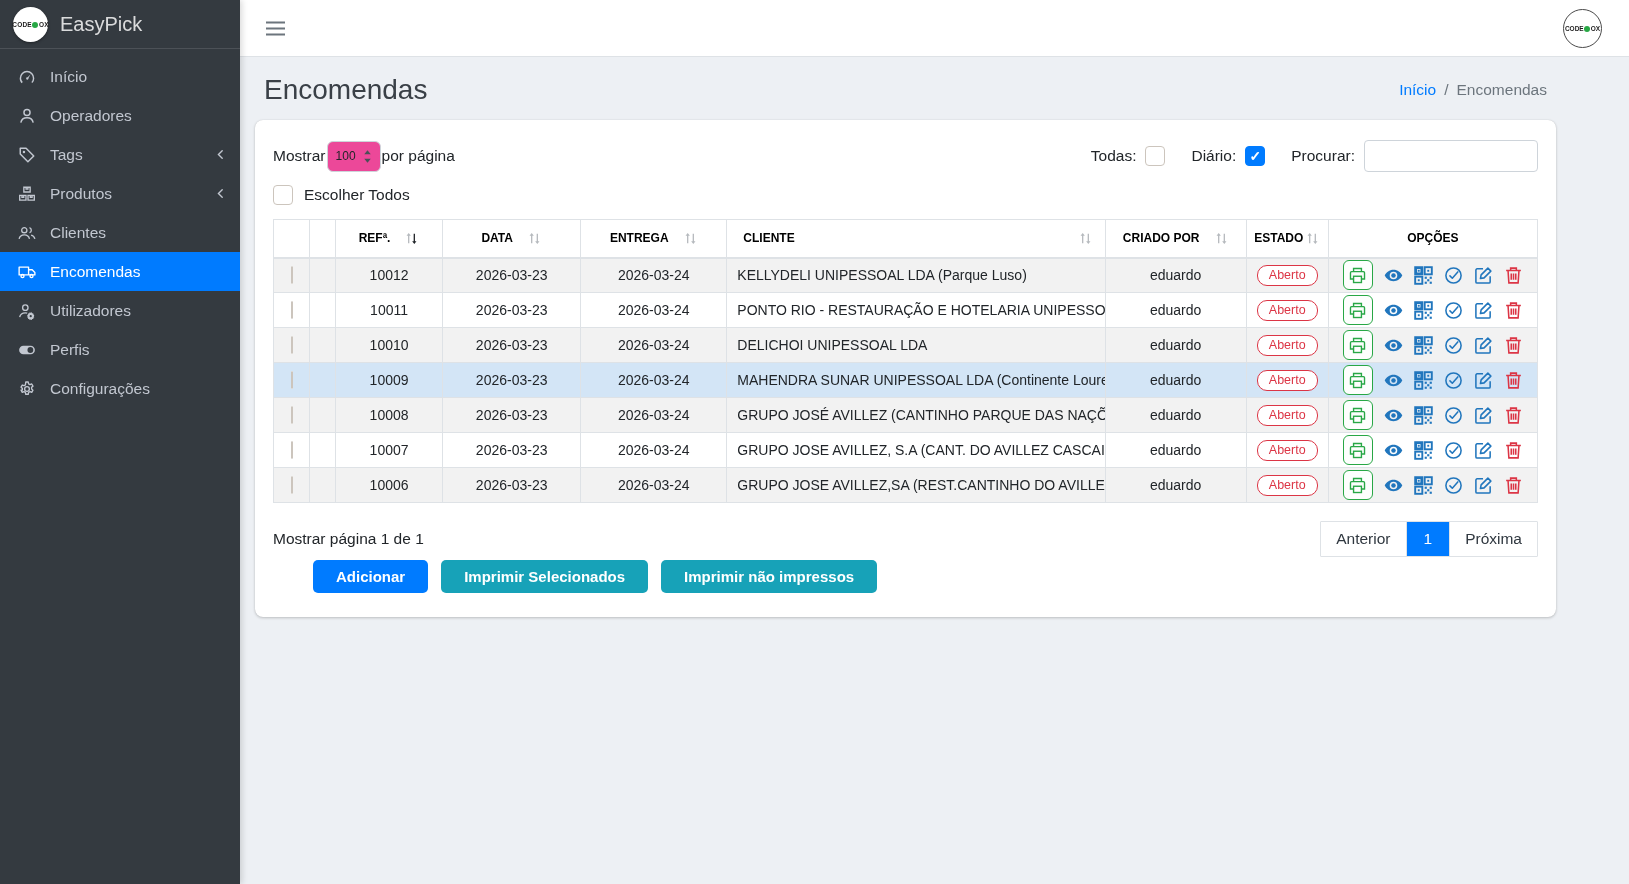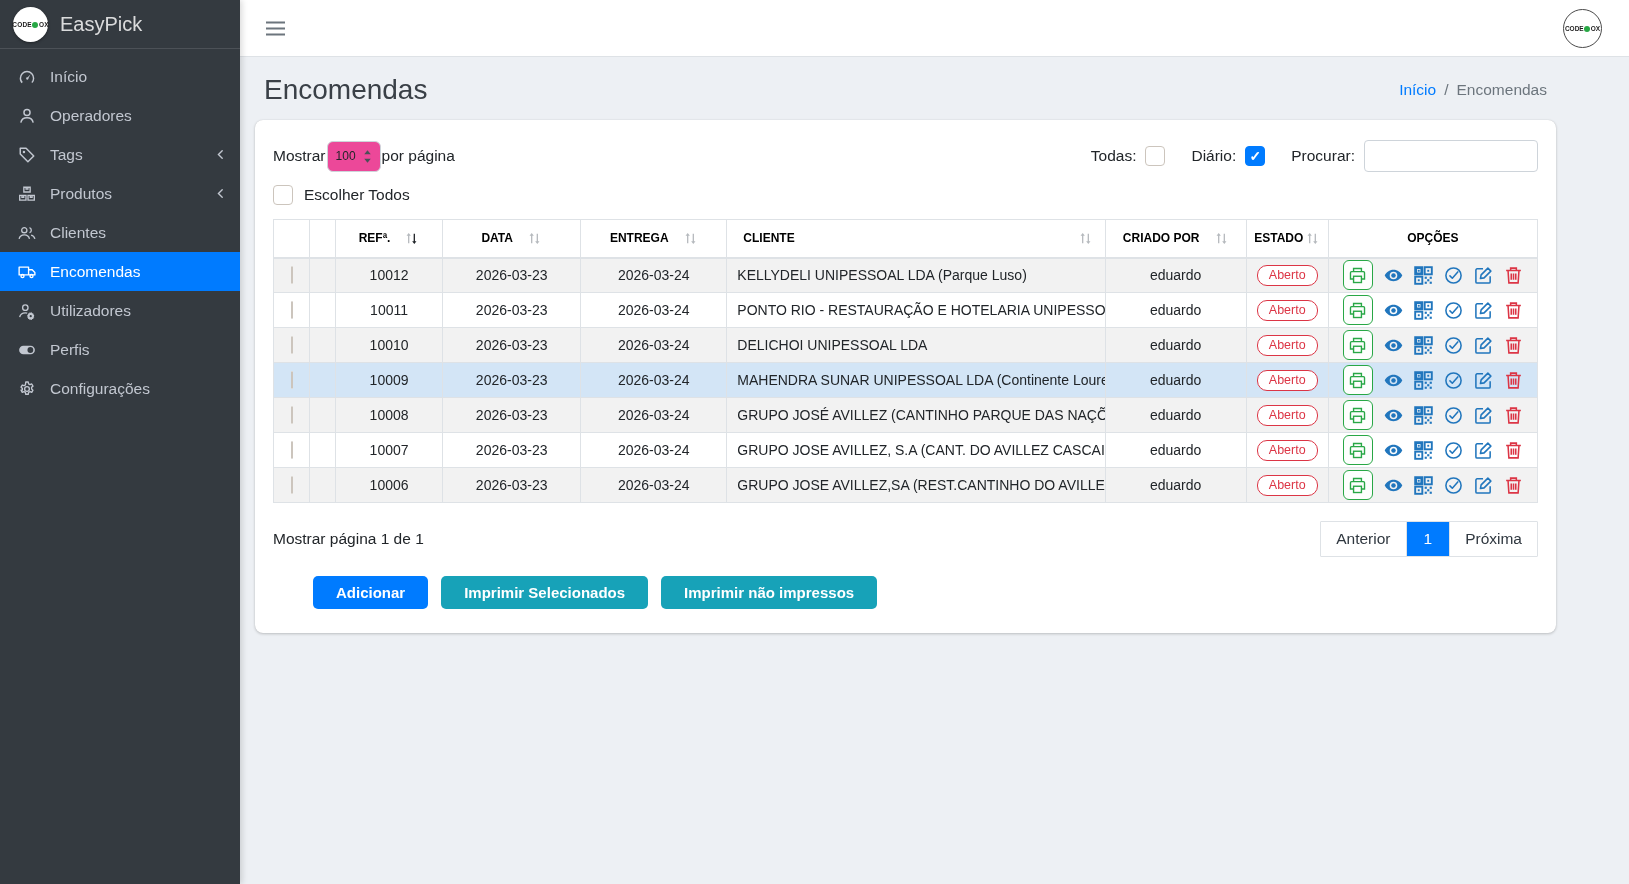--- a/index.html
+++ b/index.html
@@ -137,21 +137,21 @@
 
   
   .table-footer { display: flex; justify-content: space-between; align-items: center; margin-top: 18px; }
   .page-info { font-size: 15.5px; }
   .pagination { display: inline-flex; border-radius: 1px; overflow: hidden; border: 1px solid var(--border, #dee2e6); background: #fff; }
   .page-item {
     padding: 8px 15px; font-size: 15.5px; color: #303840; cursor: pointer; background: #fff;
   }
   .page-item + .page-item { border-left: 1px solid var(--border, #dee2e6); }
   .page-item.active { background: var(--accent, #007bff); color: #fff; padding: 8px 17px; }
-  .action-buttons { display: flex; gap: 13px; margin-top: 19px; padding-left: 40px; }
+  .action-buttons { display: flex; gap: 13px; margin-top: 3px; padding-left: 40px; }
   .btn {
     height: 33px; border: none; border-radius: 5px; color: #fff;
     font-size: 15px; font-weight: 700; padding: 0 23px; cursor: pointer;
     font-family: "Liberation Sans", sans-serif;
   }
   .btn-blue { background: var(--accent, #007bff); }
   .btn-teal { background: var(--teal, #17a2b8); text-align: center; }
 </style>
 </head>
 <body>

